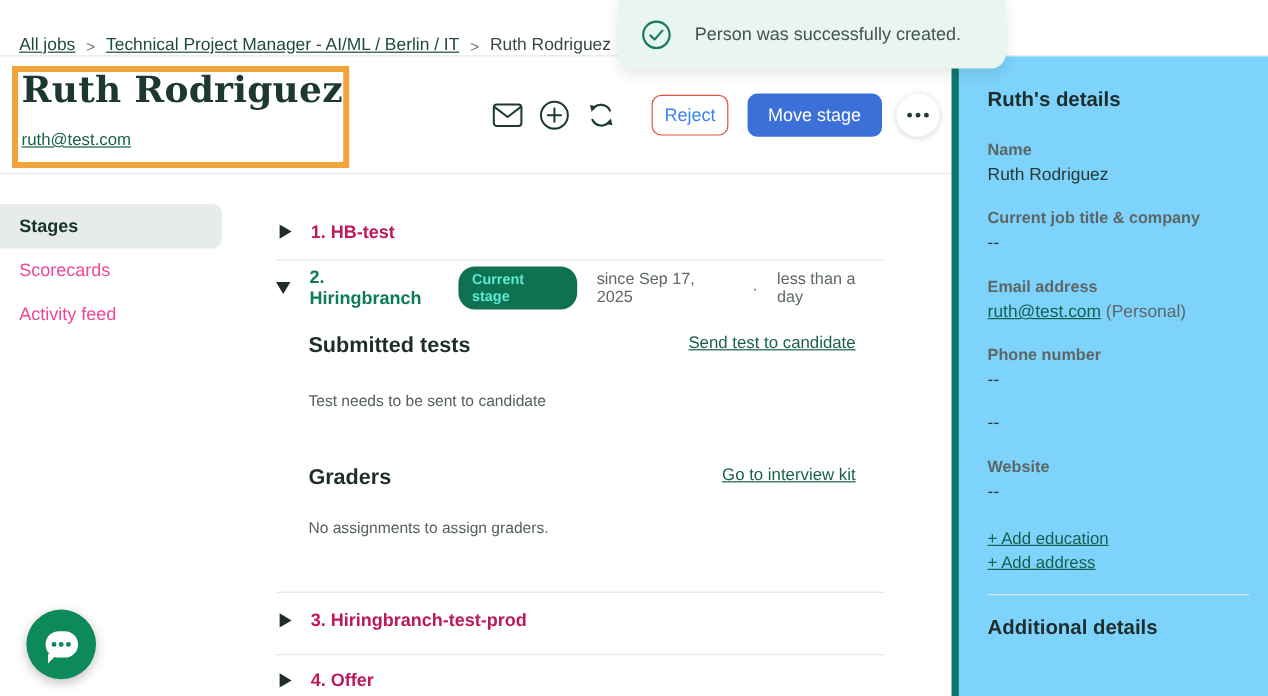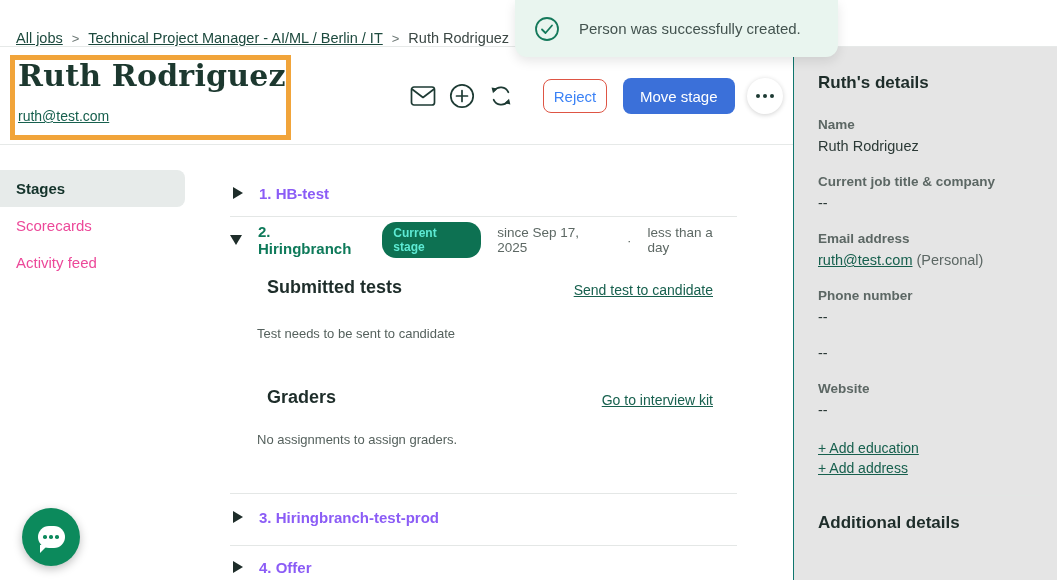--- a/index.html
+++ b/index.html
@@ -46,34 +46,34 @@
     color:#ec4899; cursor:pointer; }
   .nav-item.active { background:#e7ebea; border-radius:0 8px 8px 0; font-weight:bold; color:#14332b; margin-top:25px; }
 
   
   .stages-col { position:absolute; left:230px; top:145px; width:507px; height:435px; }
   .stage-row { position:absolute; left:0; display:flex; align-items:center; gap:16px; height:24px; cursor:pointer; }
   .tri-right { width:0; height:0; border-left:10px solid #1e2d2a; border-top:6px solid transparent;
     border-bottom:6px solid transparent; margin-left:3px; }
   .tri-down { width:0; height:0; border-top:10px solid #1e2d2a; border-left:6px solid transparent;
     border-right:6px solid transparent; margin-left:0; }
-  .stage-title { font-size:15px; font-weight:bold; color:#8b5cf6; }
+  .stage-title { font-size:15px; font-weight:bold; color:#be185d; }
   .stage-title.current { color:#0e7a5a; }
   .stage-badge { background:#0d7152; color:#5eead4; font-size:12px; font-weight:700;
     padding:4px 11px; border-radius:14px; }
   .stage-meta { font-size:13.5px; color:#5d6864; }
   .divider { position:absolute; left:0; right:0; border-top:1px solid #e4e7e6; }
-  .sec-head-row { position:absolute; left:27px; right:24px; display:flex; align-items:flex-end; justify-content:space-between;margin-left:10px; }
+  .sec-head-row { position:absolute; left:27px; right:24px; display:flex; align-items:flex-start; justify-content:space-between; }
   .sec-heading { font-size:18px; font-weight:bold; color:#1e2d2a; }
   .sec-link { font-size:14px; color:#17604e; text-decoration:underline; cursor:pointer; }
   .sec-empty { position:absolute; left:27px; font-size:13px; color:#55615d; }
 
   
-  .rightbar { position:absolute; left:793px; top:47px; width:264px; height:533px; background:#e5e5e5;
-    border-left:1px solid #0f766e; padding:26px 16px 0 24px; }
+  .rightbar { position:absolute; left:793px; top:47px; width:264px; height:533px; background:#7dd3fc;
+    border-left:6px solid #0f766e; padding:26px 16px 0 24px; }
   .rb-heading { font-size:17px; font-weight:bold; color:#1e2d2a; margin-bottom:24px; }
   .rb-label { font-size:13.5px; font-weight:bold; color:#5c6764; margin-bottom:6px; }
   .rb-value { font-size:14.5px; color:#2b3936; margin-bottom:20px; }
   .rb-link { color:#17604e; text-decoration:underline; cursor:pointer; }
   .rb-suffix { color:#5c6764; }
   .rb-add { display:block; font-size:14px; color:#17604e; text-decoration:underline; cursor:pointer; line-height:20px; }
   .rb-divider { border-top:1px solid #e3e7e5; margin-top:17px; }
   .rb-heading2 { font-size:17px; font-weight:bold; color:#1e2d2a; margin-top:17px; }
 
   

